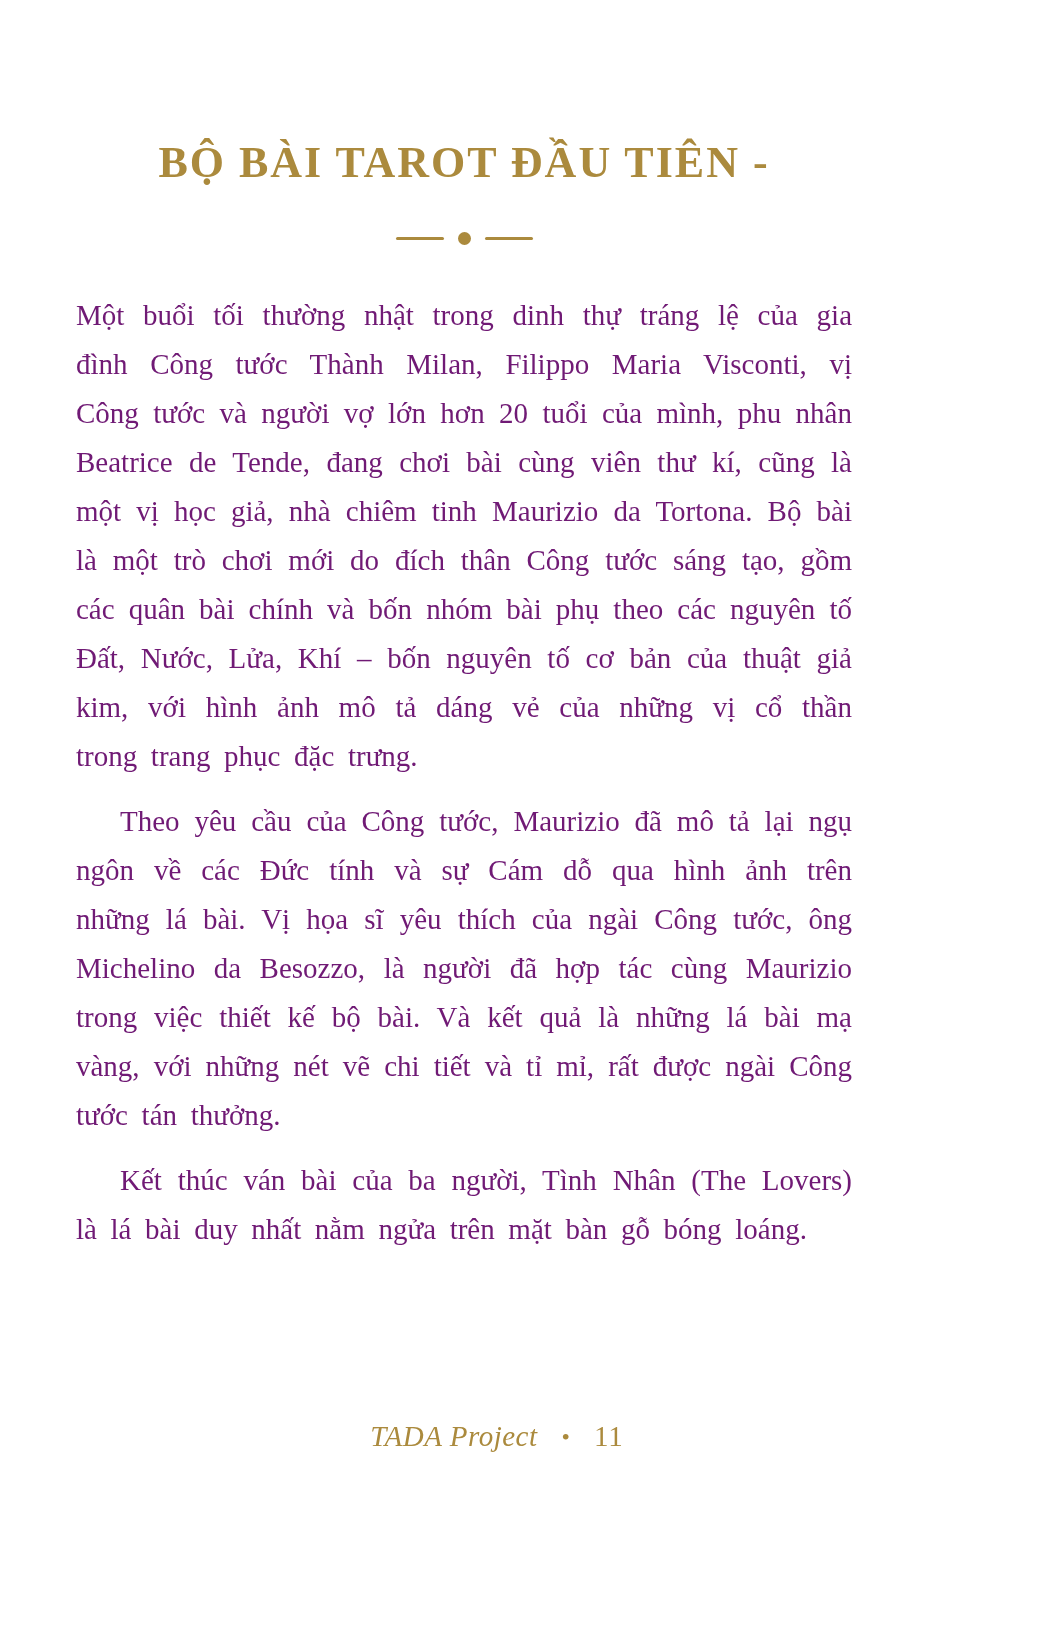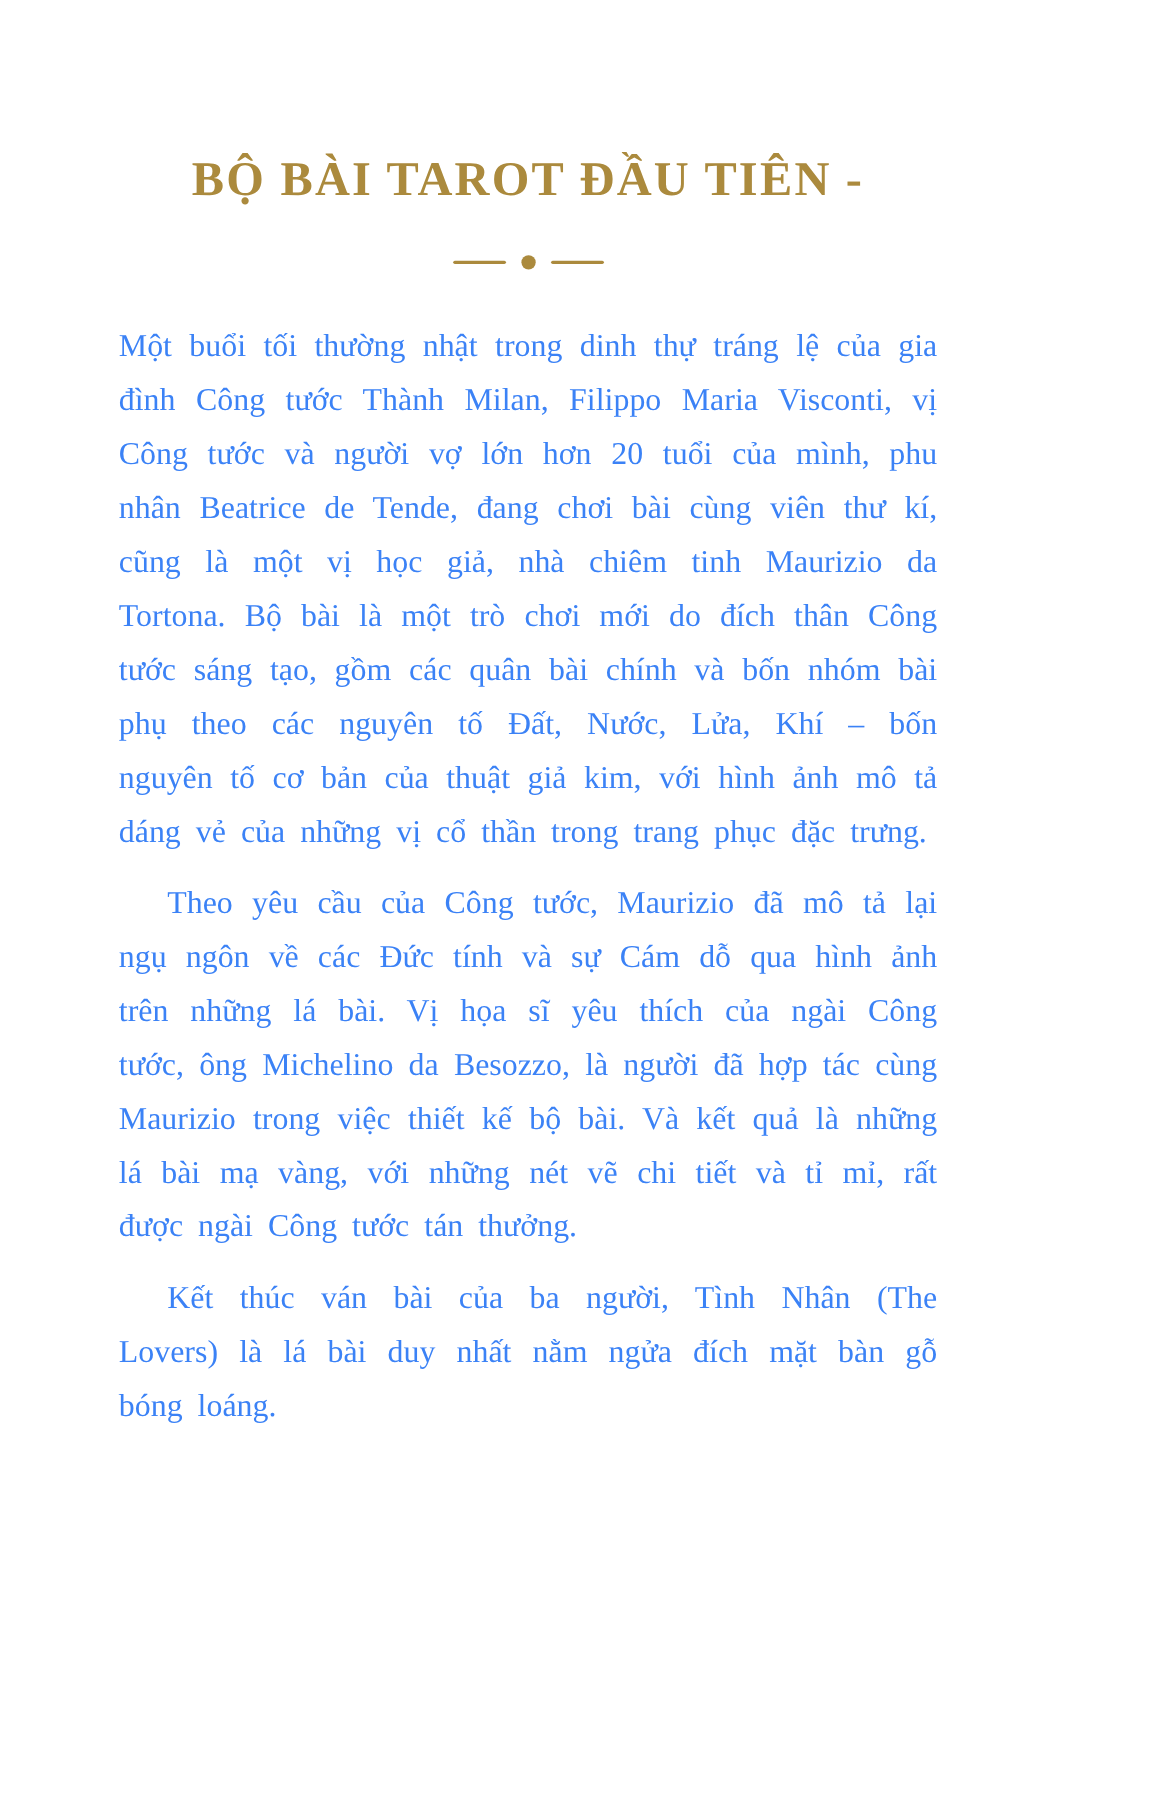--- a/index.html
+++ b/index.html
@@ -10,21 +10,21 @@
     body {
       width: 1048px;
       height: 1646px;
       font-family: "Liberation Serif", "DejaVu Serif", serif;
       overflow: hidden;
     }
     .page {
       box-sizing: border-box;
       width: 1048px;
       height: 1525px;
-      padding: 130px 196px 0 108px;
+      padding: 130px 196px 0 76px;
       position: relative;
     }
     .title {
       color: #ab8a3d;
       font-size: 44px;
       font-weight: bold;
       text-align: center;
       line-height: 1.5;
       letter-spacing: 2px;
       margin: 0 0 36px 0;
@@ -44,21 +44,21 @@
       border-radius: 2px;
     }
     .divider .dot {
       display: inline-block;
       width: 13px;
       height: 13px;
       border-radius: 50%;
       background: #ab8a3d;
     }
     .body-text p {
-      color: #3b82f6;
+      color: #701a75;
       font-size: 29px;
       line-height: 49px;
       text-align: justify;
       text-align-last: left;
       word-spacing: 0.22em;
       margin: 0 0 16px 0;
     }
     .body-text p.indent {
       text-indent: 44px;
     }
@@ -97,17 +97,22 @@
 
   <div class="divider">
     <span class="line"></span>
     <span class="dot"></span>
     <span class="line"></span>
   </div>
 
   <div class="body-text">
     <p>Một buổi tối thường nhật trong dinh thự tráng lệ của gia đình Công tước Thành Milan, Filippo Maria Visconti, vị Công tước và người vợ lớn hơn 20 tuổi của mình, phu nhân Beatrice de Tende, đang chơi bài cùng viên thư kí, cũng là một vị học giả, nhà chiêm tinh Maurizio da Tortona. Bộ bài là một trò chơi mới do đích thân Công tước sáng tạo, gồm các quân bài chính và bốn nhóm bài phụ theo các nguyên tố Đất, Nước, Lửa, Khí – bốn nguyên tố cơ bản của thuật giả kim, với hình ảnh mô tả dáng vẻ của những vị cổ thần trong trang phục đặc trưng.</p>
     <p class="indent">Theo yêu cầu của Công tước, Maurizio đã mô tả lại ngụ ngôn về các Đức tính và sự Cám dỗ qua hình ảnh trên những lá bài. Vị họa sĩ yêu thích của ngài Công tước, ông Michelino da Besozzo, là người đã hợp tác cùng Maurizio trong việc thiết kế bộ bài. Và kết quả là những lá bài mạ vàng, với những nét vẽ chi tiết và tỉ mỉ, rất được ngài Công tước tán thưởng.</p>
-    <p class="indent">Kết thúc ván bài của ba người, Tình Nhân (The Lovers) là lá bài duy nhất nằm ngửa đích mặt bàn gỗ bóng loáng.</p>
+    <p class="indent">Kết thúc ván bài của ba người, Tình Nhân (The Lovers) là lá bài duy nhất nằm ngửa trên mặt bàn gỗ bóng loáng.</p>
   </div>
 
+  <div class="footer">
+    <span class="brand">TADA Project</span>
+    <span class="sep">•</span>
+    <span class="pagenum">11</span>
+  </div>
 
 </div>
 
 </body></html>

